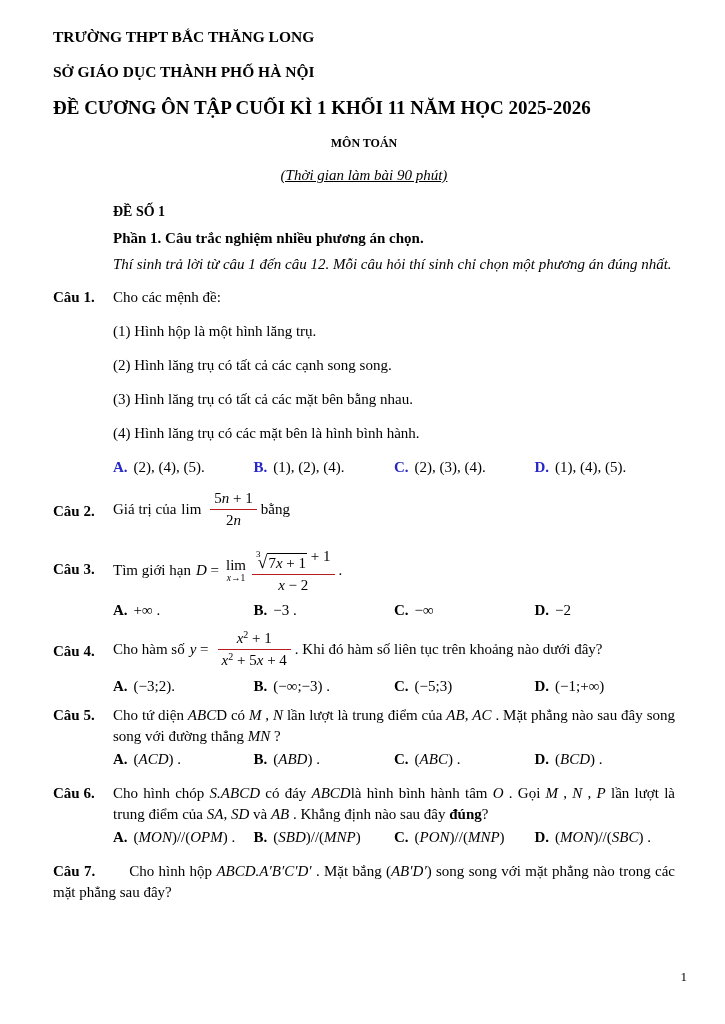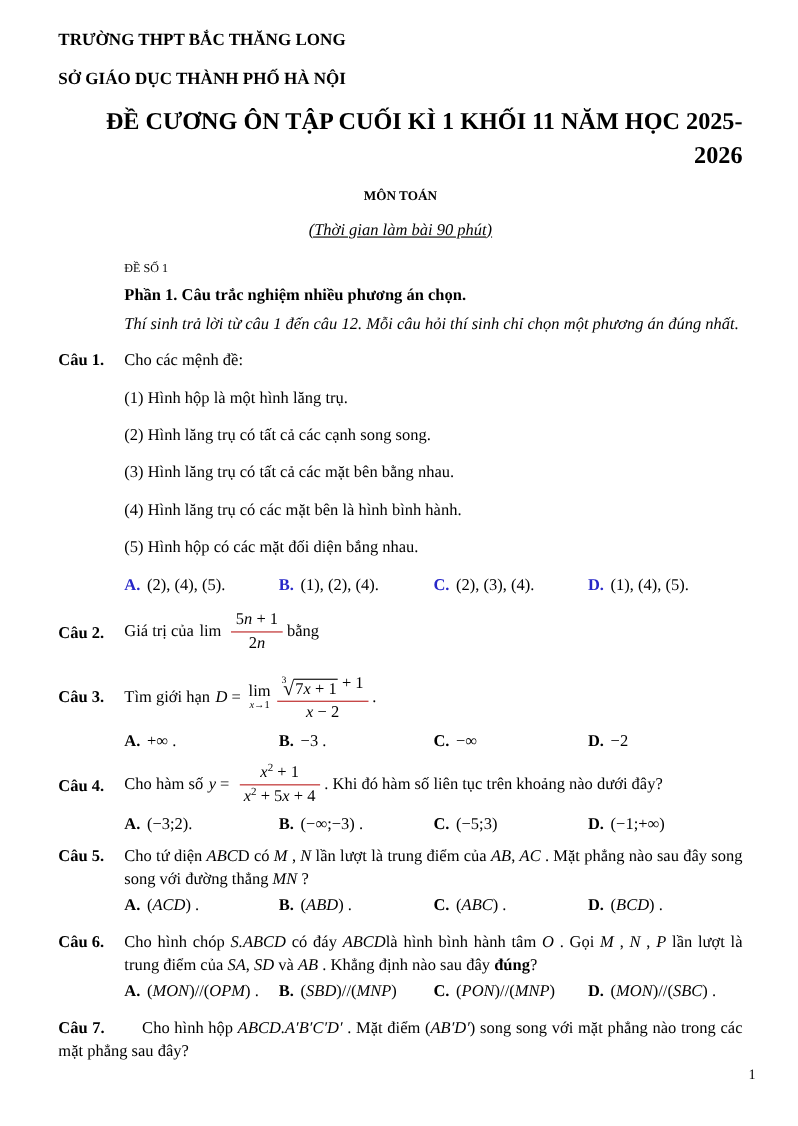--- a/index.html
+++ b/index.html
@@ -9,25 +9,25 @@
     font-family:"Liberation Serif","DejaVu Serif",serif;
     font-size:15px;line-height:1.4;
     box-sizing:border-box;
     padding:26px 50px 0 53px;
     position:relative;
     overflow:hidden;
   }
   p{margin:0;}
   .hdr p{margin:0 0 13px;}
   .hdr-org{font-weight:bold;font-size:15.5px;}
-  .hdr-title{font-weight:bold;font-size:22px;text-align:right;}
+  .hdr-title{font-weight:bold;font-size:19px;text-align:left;}
   .hdr-subject{font-weight:bold;font-size:12px;text-align:center;}
   .hdr-duration{font-style:italic;text-align:center;margin-bottom:16px !important;text-decoration:underline;}
   .intro{margin-left:60px;}
-  .intro .exam-no{font-weight:normal;font-size:11px;margin-bottom:7px;}
+  .intro .exam-no{font-weight:bold;font-size:14px;margin-bottom:7px;}
   .intro .part-title{font-weight:bold;margin-bottom:5px;}
   .intro .part-note{font-style:italic;margin-bottom:12px;}
   .question{display:flex;align-items:flex-start;margin-bottom:11px;}
   .q-label{width:60px;flex-shrink:0;font-weight:bold;}
   .q-body{flex:1;min-width:0;}
   .q-formula .q-label{padding-top:12px;}
   .statements p{margin:0 0 8px;}
   .prompt{margin:0 0 8px;}
   .options{display:flex;align-items:center;margin-top:2px;}
   .opt{flex:1;white-space:nowrap;}
@@ -73,21 +73,20 @@
 
 <div class="question">
   <span class="q-label">Câu 1.</span>
   <div class="q-body">
     <p class="prompt" style="margin-bottom:13px;">Cho các mệnh đề:</p>
     <div class="statements" style="margin-bottom:13px;">
       <p style="margin-bottom:13px;">(1) Hình hộp là một hình lăng trụ.</p>
       <p style="margin-bottom:13px;">(2) Hình lăng trụ có tất cả các cạnh song song.</p>
       <p style="margin-bottom:13px;">(3) Hình lăng trụ có tất cả các mặt bên bằng nhau.</p>
       <p style="margin-bottom:13px;">(4) Hình lăng trụ có các mặt bên là hình bình hành.</p>
-      <p style="margin-bottom:0;">(5) Hình hộp có các mặt đối diện bắng nhau.</p>
     </div>
     <div class="options">
       <span class="opt"><span class="opt-letter" style="color: rgb(39, 39, 200);">A.</span><span><span>(2), (4), (5).</span></span></span>
       <span class="opt"><span class="opt-letter" style="color: rgb(39, 39, 200);">B.</span><span><span>(1), (2), (4).</span></span></span>
       <span class="opt"><span class="opt-letter" style="color: rgb(39, 39, 200);">C.</span><span><span>(2), (3), (4).</span></span></span>
       <span class="opt"><span class="opt-letter" style="color: rgb(39, 39, 200);">D.</span><span><span>(1), (4), (5).</span></span></span>
     </div>
   </div>
 </div>
 
@@ -175,15 +174,15 @@
     <p class="justify" style="margin-bottom:2px;"><span>Cho hình chóp </span><span class="s-i">S.ABCD</span><span> có đáy </span><span class="s-i">ABCD</span><span>là hình bình hành tâm </span><span class="s-i">O</span><span> . Gọi </span><span class="s-i">M</span><span> , </span><span class="s-i">N</span><span> , </span><span class="s-i">P</span><span> lần lượt là trung điểm của </span><span class="s-i">SA</span><span>, </span><span class="s-i">SD</span><span> và </span><span class="s-i">AB</span><span> . Khẳng định nào sau đây </span><span class="s-b">đúng</span><span>?</span></p>
     <div class="options">
       <span class="opt"><span class="opt-letter">A.</span><span><span>(</span><span class="s-i">MON</span><span>)//(</span><span class="s-i">OPM</span><span>) .</span></span></span>
       <span class="opt"><span class="opt-letter">B.</span><span><span>(</span><span class="s-i">SBD</span><span>)//(</span><span class="s-i">MNP</span><span>)</span></span></span>
       <span class="opt"><span class="opt-letter">C.</span><span><span>(</span><span class="s-i">PON</span><span>)//(</span><span class="s-i">MNP</span><span>)</span></span></span>
       <span class="opt"><span class="opt-letter">D.</span><span><span>(</span><span class="s-i">MON</span><span>)//(</span><span class="s-i">SBC</span><span>) .</span></span></span>
     </div>
   </div>
 </div>
 
-<p class="q7-par"><span class="q7-label">Câu 7.</span><span><span>Cho hình hộp </span><span class="s-i">ABCD.A′B′C′D′</span><span> . Mặt điểm </span><span>(</span><span class="s-i">AB′D′</span><span>)</span><span> song song với mặt phẳng nào trong các mặt phẳng sau đây?</span></span></p>
+<p class="q7-par"><span class="q7-label">Câu 7.</span><span><span>Cho hình hộp </span><span class="s-i">ABCD.A′B′C′D′</span><span> . Mặt bắng </span><span>(</span><span class="s-i">AB′D′</span><span>)</span><span> song song với mặt phẳng nào trong các mặt phẳng sau đây?</span></span></p>
 
 <div class="page-num">1</div>
 
 </body></html>

